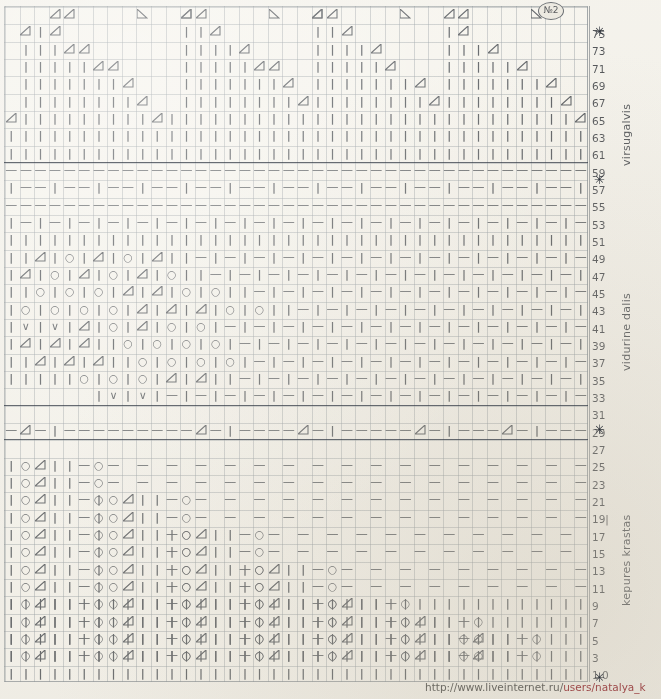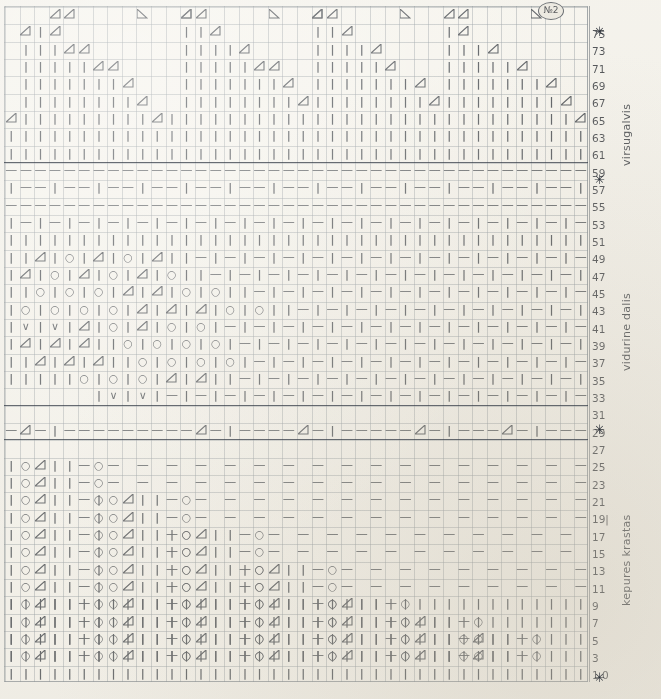--- a/index.html
+++ b/index.html
@@ -2091,20 +2091,23 @@
   <div id="sections">
       <div class="section-label" style="top: 55px; left: 2px; height: 105px;">virsugalvis</div>
       <div class="section-label" style="top: 250px; left: 2px; height: 115px;">vidurine dalis</div>
       <div class="section-label" style="top: 480px; left: 2px; height: 120px;">kepures krastas</div>
     </div>
 
   <div id="badge">№2</div>
 
   <div id="paper-tint"></div>
 
+  <div id="watermark">
+    <span>http://www.liveinternet.ru/</span><span class="red">users/natalya_k</span>
+  </div>
 <div class="aster" style="left: 594px; top: 26px;">✳</div>
     <div class="aster" style="left: 594px; top: 174px;">✳</div>
     <div class="aster" style="left: 594px; top: 424px;">✳</div>
     <div class="aster" style="left: 594px; top: 672px;">✳</div>
     <div class="divider" style="top: 161.97px;"></div>
     <div class="divider" style="top: 404.59px;"></div>
     <div class="divider" style="top: 439.25px;"></div>
   </div>
 
 </body></html>

